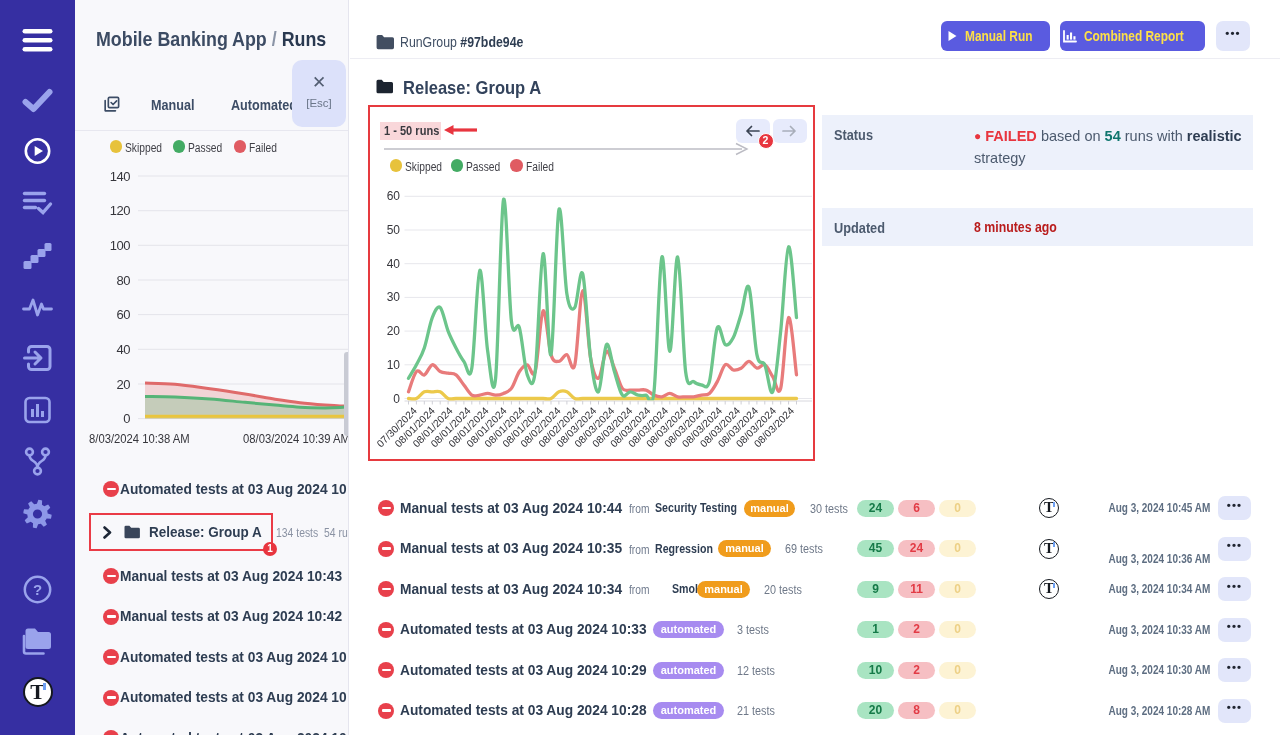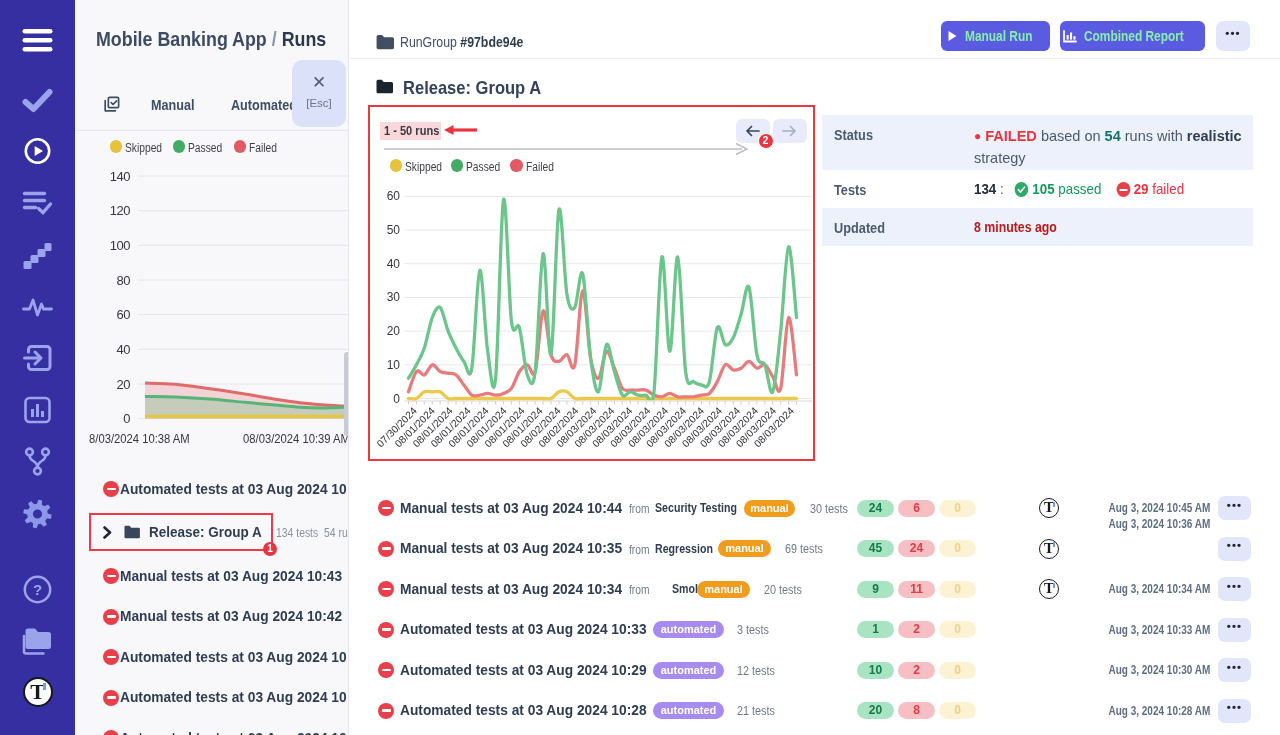--- a/index.html
+++ b/index.html
@@ -20,21 +20,21 @@
 .popup { position:absolute; left:217px; top:60px; width:54px; height:67px; background:#dce1fa; border-radius:10px; z-index:30; text-align:center; }
 .popup .x { font-size:17px; color:#535e72; margin-top:12px; }
 .popup .esc { font-size:11.5px; color:#6b7689; margin-top:4px; }
 .leg { position:absolute; font-size:12.5px; color:#3f3f46; }
 .dot { position:absolute; width:12.5px; height:12.5px; border-radius:50%; }
 .minus { display:inline-block; width:16px; height:16px; border-radius:50%; background:#e8404b; position:relative; vertical-align:-3px; }
 .minus:after { content:""; position:absolute; left:3.5px; top:6.8px; width:9px; height:2.4px; background:#fff; border-radius:1px; }
 .rtxt { font-size:15.5px; font-weight:bold; color:#2e3d52; }
 .relbox { position:absolute; border:2.5px solid #ea3b46; }
 .badge { position:absolute; background:#e8353f; color:#fff; border-radius:50%; text-align:center; font-weight:bold; }
-.hbtn { position:absolute; top:21px; height:30px; background:#5a5be0; border-radius:6px; color:#86efac; font-size:14px; font-weight:bold; display:flex; align-items:center; justify-content:center; }
+.hbtn { position:absolute; top:21px; height:30px; background:#5a5be0; border-radius:6px; color:#fde047; font-size:14px; font-weight:bold; display:flex; align-items:center; justify-content:center; }
 .mbtn { position:absolute; background:#e2e6fa; border-radius:7px; display:flex; align-items:center; justify-content:center; }
 .dots { color:#1f2430; font-size:11.5px; font-weight:bold; letter-spacing:1.2px; line-height:1; padding-bottom:5px; }
 .hdr2 { position:absolute; left:53px; top:77px; font-size:19px; font-weight:bold; color:#33435c; }
 .redbox { position:absolute; left:18px; top:105px; width:447px; height:356px; border:2.5px solid #e63a3f; background:#fff; }
 .runslabel { position:absolute; left:10px; top:14.5px; width:61px; background:#f9d7da; color:#3a3a40; font-size:13px; font-weight:bold; padding:1px 0 2px 4px; white-space:nowrap; }
 .navb { position:absolute; width:34px; height:24px; background:#e7ebfc; border-radius:6px; display:flex; align-items:center; justify-content:center; }
 .strow { position:absolute; left:472px; width:431px; }
 .stlab { position:absolute; left:12px; top:11px; font-size:15px; font-weight:bold; color:#4c5a6e; }
 .stval { position:absolute; left:152px; top:11px; font-size:14.5px; color:#4c5a6e; }
 .mtitle { position:absolute; font-size:15.5px; font-weight:bold; color:#2e3d52; white-space:nowrap; }
@@ -349,31 +349,20 @@
 <g clip-path="url(#cp0)">
           <path d="M38.5 284.8 C39.8 281.4 43.8 267.3 46.4 264.5 C49.1 261.7 51.7 269.0 54.3 267.9 C57.0 266.8 59.6 258.4 62.3 257.8 C64.9 257.2 67.5 263.1 70.2 264.5 C72.8 265.9 75.5 265.7 78.1 266.2 C80.7 266.8 83.4 265.9 86.0 267.9 C88.6 269.9 91.3 274.6 93.9 278.0 C96.6 281.4 99.2 286.4 101.8 288.1 C104.5 289.8 107.1 288.4 109.8 288.1 C112.4 287.8 115.0 286.4 117.7 286.4 C120.3 286.4 123.0 288.1 125.6 288.1 C128.2 288.1 130.9 287.6 133.5 286.4 C136.2 285.3 138.8 285.0 141.4 281.4 C144.1 277.7 146.7 268.5 149.4 264.5 C152.0 260.6 154.6 257.8 157.3 257.8 C159.9 257.8 162.6 273.5 165.2 264.5 C167.8 255.6 170.5 206.7 173.1 203.9 C175.8 201.1 178.4 239.3 181.0 247.7 C183.7 256.1 186.3 254.4 188.9 254.4 C191.6 254.4 194.2 247.1 196.9 247.7 C199.5 248.3 202.1 268.5 204.8 257.8 C207.4 247.1 210.1 184.8 212.7 183.7 C215.3 182.5 218.0 236.5 220.6 251.1 C223.3 265.7 225.9 272.4 228.5 271.3 C231.2 270.2 233.8 246.0 236.5 244.3 C239.1 242.6 241.7 255.0 244.4 261.2 C247.0 267.3 249.7 277.7 252.3 281.4 C254.9 285.0 257.6 282.8 260.2 283.1 C262.9 283.4 265.5 283.1 268.1 283.1 C270.8 283.1 273.4 282.2 276.1 283.1 C278.7 283.9 281.3 287.0 284.0 288.1 C286.6 289.3 289.2 290.1 291.9 289.8 C294.5 289.5 297.2 286.4 299.8 286.4 C302.4 286.4 305.1 289.3 307.7 289.8 C310.4 290.4 313.0 289.8 315.6 289.8 C318.3 289.8 320.9 290.1 323.6 289.8 C326.2 289.5 328.8 288.7 331.5 288.1 C334.1 287.6 336.8 288.7 339.4 286.4 C342.0 284.2 344.7 279.4 347.3 274.6 C350.0 269.9 352.6 259.8 355.2 257.8 C357.9 255.8 360.5 262.3 363.2 262.9 C365.8 263.4 368.4 262.6 371.1 261.2 C373.7 259.8 376.4 254.4 379.0 254.4 C381.6 254.4 384.3 260.6 386.9 261.2 C389.5 261.7 392.2 256.4 394.8 257.8 C397.5 259.2 400.1 265.7 402.7 269.6 C405.4 273.5 408.0 291.2 410.7 281.4 C413.3 271.6 415.9 212.9 418.6 210.6 C421.2 208.4 425.2 258.4 426.5 267.9" stroke="#e87b7b" stroke-width="3.3" fill="none" stroke-linejoin="round" stroke-linecap="round"></path>
 <path d="M38.5 271.3 C39.8 269.0 43.8 262.9 46.4 257.8 C49.1 252.7 51.7 248.8 54.3 240.9 C57.0 233.1 59.6 217.4 62.3 210.6 C64.9 203.9 67.5 198.3 70.2 200.5 C72.8 202.8 75.5 217.4 78.1 224.1 C80.7 230.8 83.4 235.9 86.0 240.9 C88.6 246.0 91.3 251.1 93.9 254.4 C96.6 257.8 99.2 276.3 101.8 261.2 C104.5 246.0 107.1 166.2 109.8 163.4 C112.4 160.6 115.0 226.3 117.7 244.3 C120.3 262.3 123.0 296.6 125.6 271.3 C128.2 246.0 130.9 102.2 133.5 92.7 C136.2 83.1 138.8 192.6 141.4 214.0 C144.1 235.3 146.7 211.7 149.4 220.7 C152.0 229.7 154.6 260.6 157.3 267.9 C159.9 275.2 162.6 284.8 165.2 264.5 C167.8 244.3 170.5 149.4 173.1 146.6 C175.8 143.8 178.4 255.0 181.0 247.7 C183.7 240.4 186.3 112.9 188.9 102.8 C191.6 92.7 194.2 170.7 196.9 187.0 C199.5 203.3 202.1 203.9 204.8 200.5 C207.4 197.1 210.1 158.4 212.7 166.8 C215.3 175.2 218.0 231.4 220.6 251.1 C223.3 270.7 225.9 287.0 228.5 284.8 C231.2 282.5 233.8 240.9 236.5 237.6 C239.1 234.2 241.7 256.1 244.4 264.5 C247.0 273.0 249.7 284.8 252.3 288.1 C254.9 291.5 257.6 284.8 260.2 284.8 C262.9 284.8 265.5 287.6 268.1 288.1 C270.8 288.7 273.4 288.7 276.1 288.1 C278.7 287.6 281.3 307.8 284.0 284.8 C286.6 261.7 289.2 156.7 291.9 150.0 C294.5 143.2 297.2 244.3 299.8 244.3 C302.4 244.3 305.1 146.6 307.7 150.0 C310.4 153.3 313.0 243.8 315.6 264.5 C318.3 285.3 320.9 272.4 323.6 274.6 C326.2 276.9 328.8 278.0 331.5 278.0 C334.1 278.0 336.8 284.2 339.4 274.6 C342.0 265.1 344.7 226.9 347.3 220.7 C350.0 214.6 352.6 235.9 355.2 237.6 C357.9 239.3 360.5 235.9 363.2 230.8 C365.8 225.8 368.4 215.7 371.1 207.2 C373.7 198.8 376.4 173.5 379.0 180.3 C381.6 187.0 384.3 234.8 386.9 247.7 C389.5 260.6 392.2 251.6 394.8 257.8 C397.5 264.0 400.1 290.4 402.7 284.8 C405.4 279.1 408.0 248.3 410.7 224.1 C413.3 199.9 415.9 142.1 418.6 139.8 C421.2 137.6 425.2 198.8 426.5 210.6" stroke="#6cc58b" stroke-width="3.3" fill="none" stroke-linejoin="round" stroke-linecap="round"></path>
         </g>
 </svg>
   </div>
   <div class="strow" style="top:115px;height:55px;background:#edf1fb">
   <div class="stlab"><span class="sx s85">Status</span></div>
   <div class="stval" style="width:278px;line-height:21.5px"><span style="color:#e8353f;font-size:12px;vertical-align:1px">●</span> <b style="color:#e8353f">FAILED</b> <span style="color:#4c5a6e">based on</span> <b style="color:#0f766e">54</b> <span style="color:#4c5a6e">runs with</span> <b style="color:#2e3d52">realistic</b> <span style="color:#4c5a6e">strategy</span></div>
 </div>
-<div class="strow" style="top:170px;height:37.5px;background:#fff">
-  <div class="stlab"><span class="sx s85">Tests</span></div>
-  <div class="stval" style="white-space:nowrap"><span class="sx" style="transform:scaleX(0.92)"><b style="color:#222c3c">134</b> :&nbsp;&nbsp;
-  <svg width="15" height="15" viewBox="0 0 16 16" style="vertical-align:-3px">
-            <circle cx="8" cy="8" r="8" fill="#2fa968"></circle>
-            <path d="M4.4 8.2 L7 10.7 L11.6 5.6" stroke="#fff" stroke-width="1.8" fill="none" stroke-linecap="round" stroke-linejoin="round"></path>
-          </svg>
-  <b style="color:#149a57">105</b> <span style="color:#149a57">passed</span>&nbsp;&nbsp;&nbsp;
-  <span class="minus" style="width:15px;height:15px"></span>
-  <b style="color:#e8353f">29</b> <span style="color:#e8353f">failed</span></span></div>
-</div>
 <div class="strow" style="top:207.5px;height:38px;background:#edf1fb">
   <div class="stlab"><span class="sx s85">Updated</span></div>
   <div class="stval" style="font-weight:bold;color:#b91c1c"><span class="sx s85">8 minutes ago</span></div>
 </div>
   <span class="minus" style="position:absolute;left:28px;top:500.2px"></span>
     <div class="mtitle" style="left:50px;top:498.7px"><span class="sx s89">Manual tests at 03 Aug 2024 10:44</span></div>
     <div class="from" style="left:279px;top:502.2px"><span class="sx s85">from</span></div>
     <div class="fromb" style="left:305px;top:501.2px;white-space:nowrap"><span class="sx s85">Security Testing</span></div>
     <div class="pill pm" style="left:394px;top:499.7px;width:51px">manual</div>
     <div class="ntests" style="left:460px;top:501.7px"><span class="sx s90">30 tests</span></div>
@@ -394,21 +383,21 @@
     <div class="fromb" style="left:305px;top:541.7px;white-space:nowrap"><span class="sx s85">Regression</span></div>
     <div class="pill pm" style="left:368px;top:540.2px;width:53px">manual</div>
     <div class="ntests" style="left:435px;top:542.2px"><span class="sx s90">69 tests</span></div>
     <div class="cnt cg" style="left:507px;top:540.2px">45</div>
     <div class="cnt cr" style="left:548px;top:540.2px">24</div>
     <div class="cnt cy" style="left:589px;top:540.2px">0</div>
     <div class="tlogo" style="left:689px;top:538.7px">
       <div style="font-family:'Liberation Serif';font-weight:bold;font-size:15px;color:#15191f;text-align:center;line-height:16px">T</div>
       <div style="position:absolute;right:3.2px;top:2.5px;width:2.3px;height:5px;background:#6d9ff2"></div>
     </div>
-    <div class="dte" style="left:700px;top:517px;width:160px"><span class="sx s80">Aug 3, 2024 10:36 AM</span></div>
+    <div class="dte" style="left:700px;top:552px;width:160px"><span class="sx s80">Aug 3, 2024 10:36 AM</span></div>
     <div class="mbtn" style="left:868px;top:536.7px;width:33px;height:24px">
       <div class="dots">•••</div>
     </div>
 <span class="minus" style="position:absolute;left:28px;top:581.2px"></span>
     <div class="mtitle" style="left:50px;top:579.7px"><span class="sx s89">Manual tests at 03 Aug 2024 10:34</span></div>
     <div class="from" style="left:279px;top:583.2px"><span class="sx s85">from</span></div>
     <div class="fromb" style="left:322px;top:582.2px;white-space:nowrap"><span class="sx s85">Smoke</span></div>
     <div class="pill pm" style="left:347px;top:580.7px;width:53px">manual</div>
     <div class="ntests" style="left:414px;top:582.7px"><span class="sx s90">20 tests</span></div>
     <div class="cnt cg" style="left:507px;top:580.7px">9</div>

